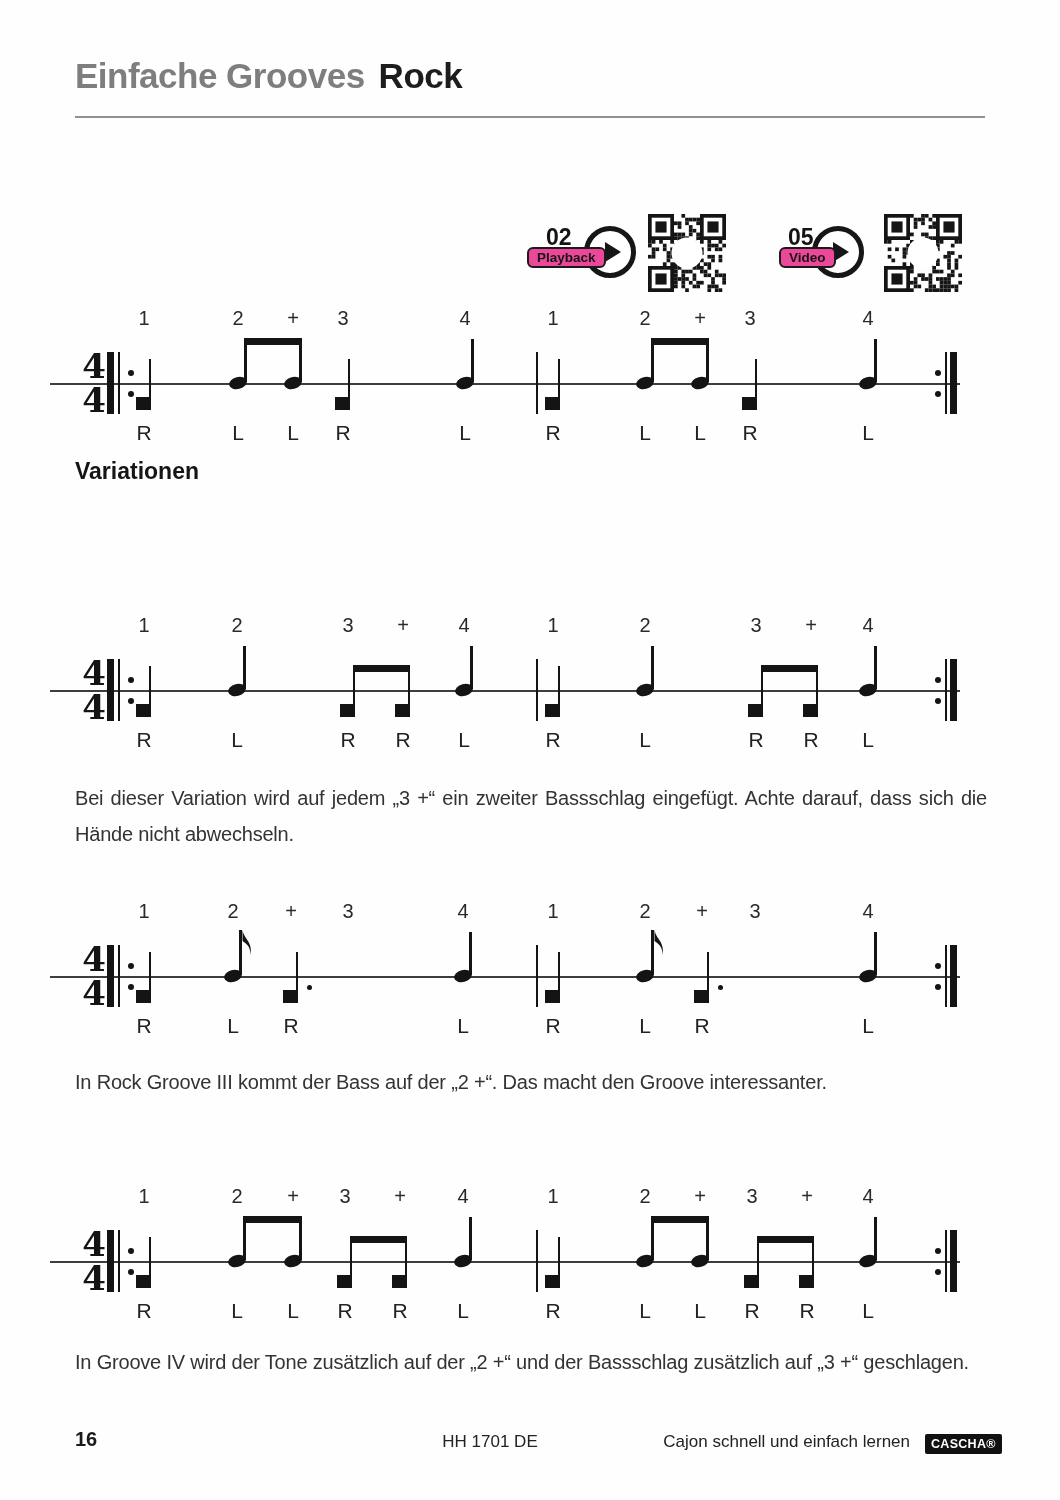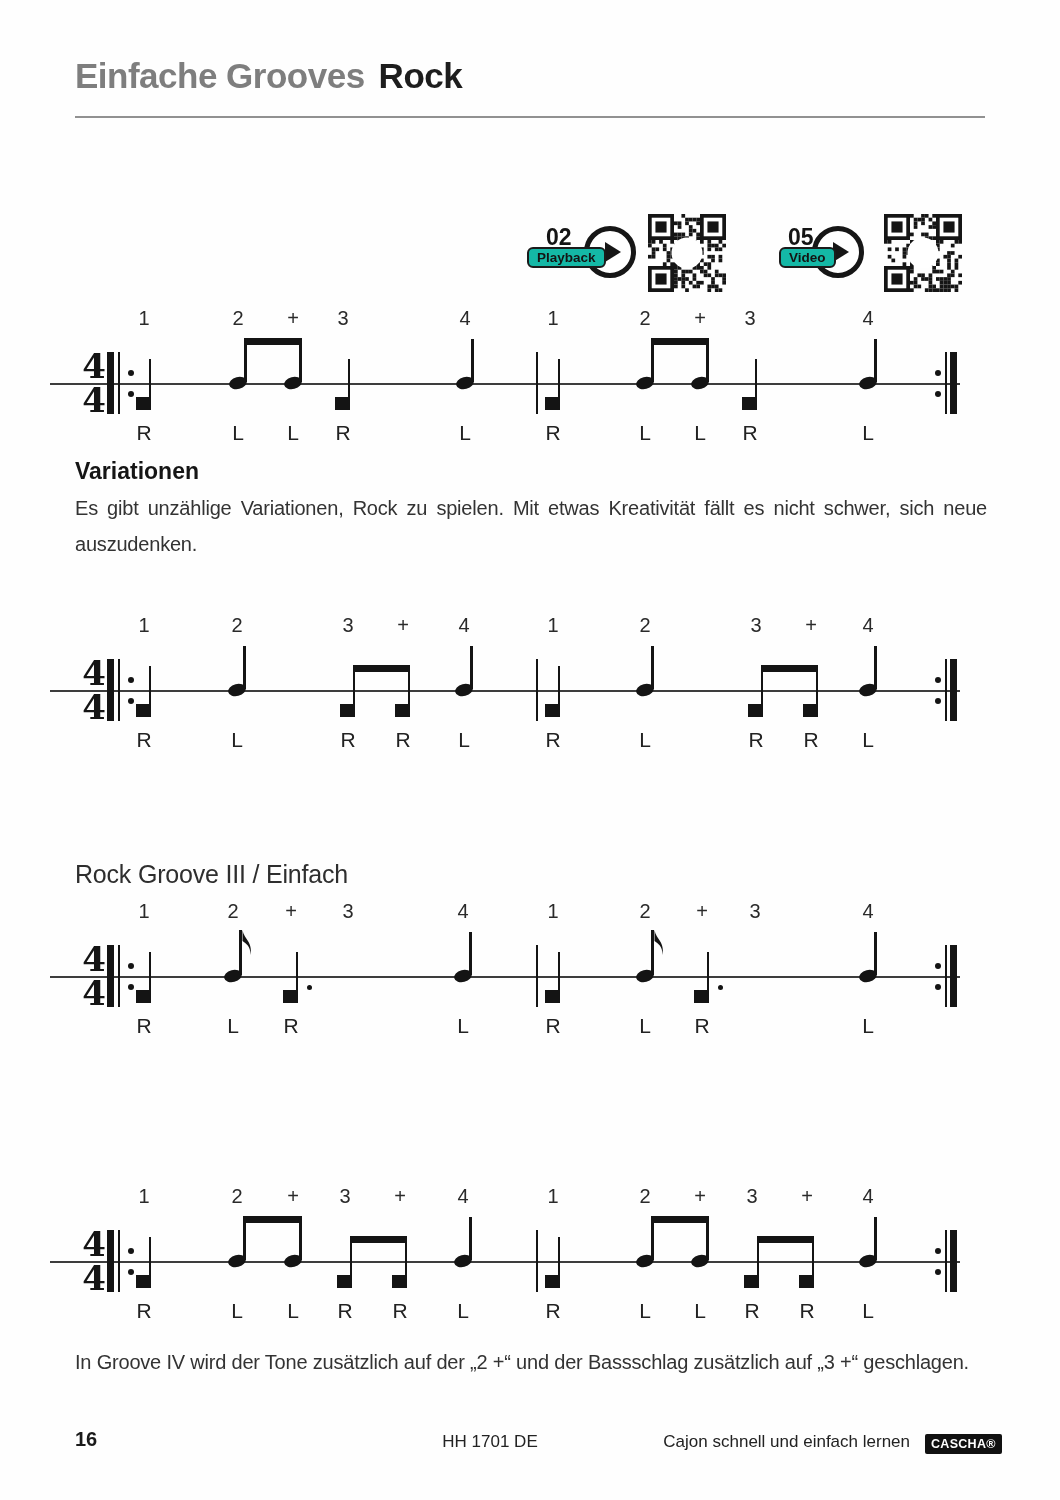--- a/index.html
+++ b/index.html
@@ -12,21 +12,21 @@
   .body{position:absolute;left:75px;width:912px;margin:0;font-size:20px;line-height:36px;
         letter-spacing:-0.2px;color:#333;text-align:justify;}
   .gtitle{position:absolute;left:75px;margin:0;font-size:25px;font-weight:400;color:#2e2e2e;letter-spacing:-0.2px;}
   .vhead{position:absolute;left:75px;margin:0;font-size:23px;font-weight:700;color:#151515;}
   
   .mnum{position:absolute;top:224px;font-size:23px;font-weight:700;color:#141414;z-index:1;}
   .circle{position:absolute;top:226px;width:42px;height:42px;border:5px solid #161616;border-radius:50%;
           background:#fff;display:flex;align-items:center;justify-content:center;z-index:2;}
   .tri{width:0;height:0;border-left:16px solid #161616;border-top:10px solid transparent;
        border-bottom:10px solid transparent;margin-left:5px;}
-  .badge{position:absolute;top:247px;border:2.5px solid #1b1b1b;border-radius:6px;background:#14b8a6;
+  .badge{position:absolute;top:247px;border:2.5px solid #1b1b1b;border-radius:6px;background:#ec4899;
          padding:1px 8px;font-size:13.5px;font-weight:700;color:#141414;z-index:3;}
   .qr{position:absolute;top:214px;width:78px;height:78px;}
   
   .staff{position:absolute;left:50px;width:912px;height:150px;}
   .sline{position:absolute;left:0;top:78px;width:910px;height:1.6px;background:#3d3d3d;}
   .tsig{position:absolute;left:24px;width:40px;text-align:center;font-family:"DejaVu Serif",serif;
         font-weight:700;font-size:34px;line-height:32px;color:#141414;}
   .vbar{position:absolute;height:62px;background:#141414;}
   .rdot{position:absolute;width:6px;height:6px;border-radius:50%;background:#141414;}
   .cnt{position:absolute;width:50px;text-align:center;font-size:20px;color:#2a2a2a;}
@@ -398,21 +398,20 @@
       <div class="stem" style="left: 704.6px; top: 54px; height: 39px;"></div>
       <div class="cnt" style="left: 793px; top: 2px;">4</div>
       <div class="hand" style="left: 793px; top: 116px;">L</div>
       <div class="tone" style="left: 809px; top: 72px;"></div>
       <div class="stem" style="left: 824.4px; top: 34px; height: 43px;"></div>
       <div class="beam" style="left: 194.4px; width: 57.4px; top: 33px;"></div>
       <div class="beam" style="left: 601.4px; width: 57.4px; top: 33px;"></div>
     </div>
 
   <h3 class="vhead" style="top:458px">Variationen</h3>
-  <p class="body" style="top:490px">Es gibt unzählige Variationen, Rock zu spielen. Mit etwas Kreativität fällt es nicht schwer, sich neue auszudenken.</p>
 
   <div class="staff" style="top:612px">
       <div class="sline"></div>
       <div class="tsig" style="top: 45px;">4</div>
       <div class="tsig" style="top: 79px;">4</div>
       <div class="vbar" style="left: 57px; width: 7px; top: 47px;"></div>
       <div class="vbar" style="left: 68px; width: 2px; top: 47px;"></div>
       <div class="rdot" style="left: 78px; top: 65px;"></div>
       <div class="rdot" style="left: 78px; top: 86px;"></div>
       <div class="vbar" style="left: 486px; width: 2px; top: 47px;"></div>
@@ -456,22 +455,22 @@
       <div class="hand" style="left: 736px; top: 116px;">R</div>
       <div class="bass" style="left: 753px; top: 92px;"></div>
       <div class="stem" style="left: 765.6px; top: 53px; height: 40px;"></div>
       <div class="cnt" style="left: 793px; top: 2px;">4</div>
       <div class="hand" style="left: 793px; top: 116px;">L</div>
       <div class="tone" style="left: 809px; top: 72px;"></div>
       <div class="stem" style="left: 824.4px; top: 34px; height: 43px;"></div>
       <div class="beam" style="left: 302.6px; width: 57.6px; top: 53px;"></div>
       <div class="beam" style="left: 710.6px; width: 57.6px; top: 53px;"></div>
     </div>
-
-  <h2 class="gtitle" style="top:860px">Rock Groove III / Einfach</h2>
+  <p class="body" style="top:780px">Bei dieser Variation wird auf jedem „3 +“ ein zweiter Bassschlag eingefügt. Achte darauf, dass sich die Hände nicht abwechseln.</p>
+
   <div class="staff" style="top:898px">
       <div class="sline"></div>
       <div class="tsig" style="top: 45px;">4</div>
       <div class="tsig" style="top: 79px;">4</div>
       <div class="vbar" style="left: 57px; width: 7px; top: 47px;"></div>
       <div class="vbar" style="left: 68px; width: 2px; top: 47px;"></div>
       <div class="rdot" style="left: 78px; top: 65px;"></div>
       <div class="rdot" style="left: 78px; top: 86px;"></div>
       <div class="vbar" style="left: 486px; width: 2px; top: 47px;"></div>
       <div class="rdot" style="left: 885px; top: 65px;"></div>
@@ -514,20 +513,21 @@
       <div class="hand" style="left: 627px; top: 116px;">R</div>
       <div class="bass" style="left: 644px; top: 92px;"></div>
       <div class="stem" style="left: 656.6px; top: 54px; height: 39px;"></div>
       <div class="adot" style="left: 668px; top: 87px;"></div>
       <div class="cnt" style="left: 680px; top: 2px;">3</div>
       <div class="cnt" style="left: 793px; top: 2px;">4</div>
       <div class="hand" style="left: 793px; top: 116px;">L</div>
       <div class="tone" style="left: 809px; top: 72px;"></div>
       <div class="stem" style="left: 824.4px; top: 34px; height: 43px;"></div>
     </div>
+  <p class="body" style="top:1064px">In Rock Groove III kommt der Bass auf der „2 +“. Das macht den Groove interessanter.</p>
 
   <div class="staff" style="top:1183px">
       <div class="sline"></div>
       <div class="tsig" style="top: 45px;">4</div>
       <div class="tsig" style="top: 79px;">4</div>
       <div class="vbar" style="left: 57px; width: 7px; top: 47px;"></div>
       <div class="vbar" style="left: 68px; width: 2px; top: 47px;"></div>
       <div class="rdot" style="left: 78px; top: 65px;"></div>
       <div class="rdot" style="left: 78px; top: 86px;"></div>
       <div class="vbar" style="left: 486px; width: 2px; top: 47px;"></div>

